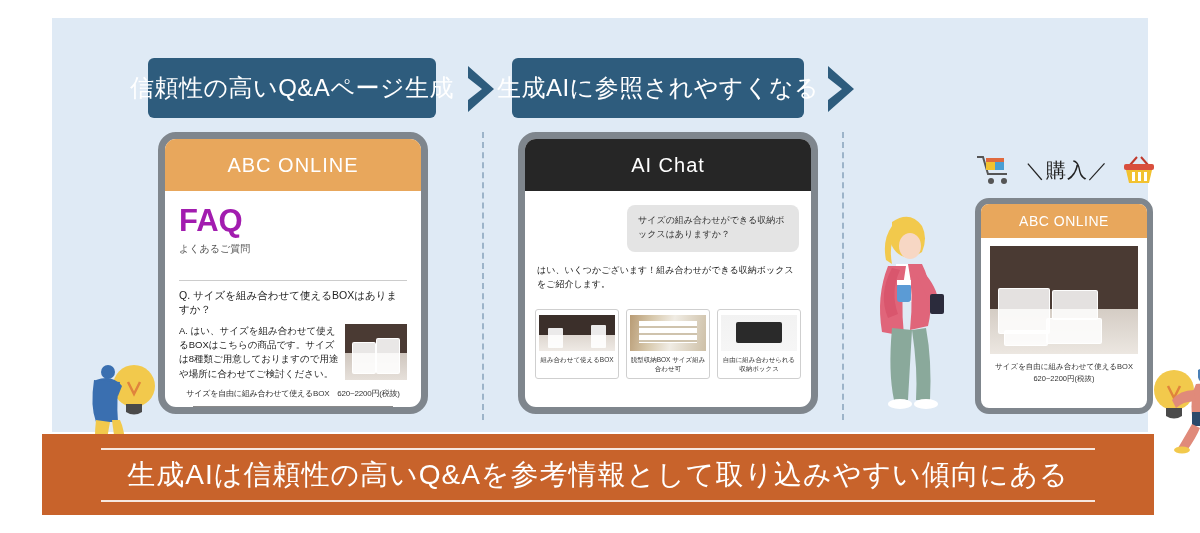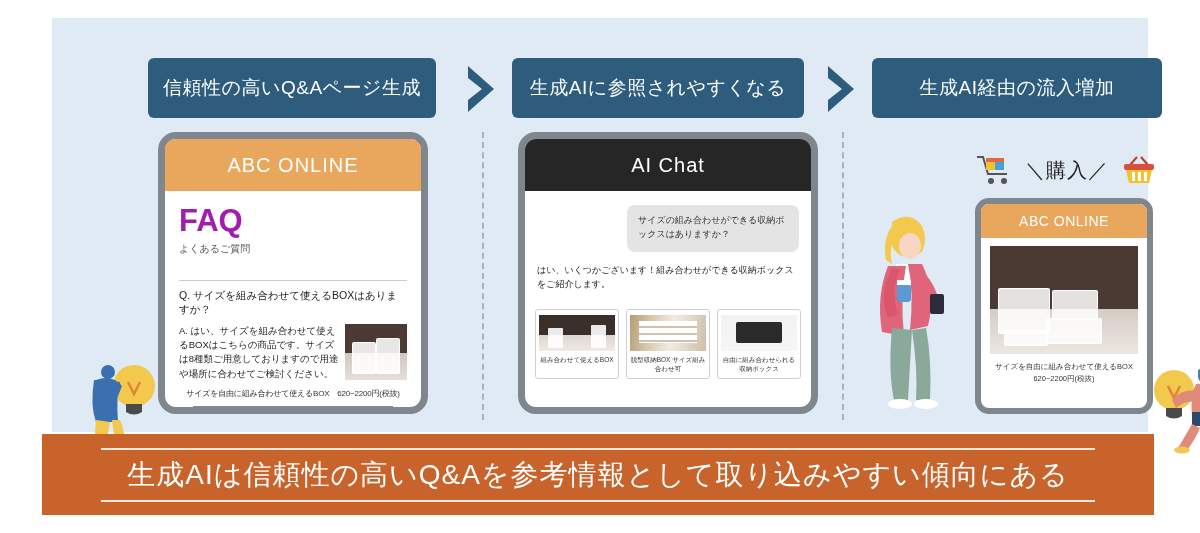--- a/index.html
+++ b/index.html
@@ -21,21 +21,21 @@
 
   
   .step-banner {
     position: absolute;
     top: 40px;
     height: 60px;
     background: #2e5c7d;
     border-radius: 6px;
     display: flex; align-items: center; justify-content: center;
     color: #ffffff;
-    font-size: 19px;
+    font-size: 24px;
     letter-spacing: 0.5px;
     white-space: nowrap;
   }
   #banner-1 { left: 96px;  width: 288px; }
   #banner-2 { left: 460px; width: 292px; }
   #banner-3 { left: 820px; width: 290px; }
 
   
   .chevron {
     position: absolute;
@@ -263,23 +263,20 @@
 </head>
 <body>
 
 <div id="stage">
 
   <div class="step-banner" id="banner-1">
     <span>信頼性の高いQ&amp;Aページ生成</span>
   </div>
   <div class="step-banner" id="banner-2">
     <span>生成AIに参照されやすくなる</span>
-  </div>
-  <div class="step-banner" id="banner-3">
-    <span>生成AI経由の流入増加</span>
   </div>
 
   <svg class="chevron" id="chev-1" viewBox="0 0 38 50">
     <polygon points="4,2 30,25 4,48 4,36 18,25 4,14" fill="#2e5c7d"></polygon>
   </svg>
   <svg class="chevron" id="chev-2" viewBox="0 0 38 50">
     <polygon points="4,2 30,25 4,48 4,36 18,25 4,14" fill="#2e5c7d"></polygon>
   </svg>
 
   <div class="divider" id="divider-1"></div>

